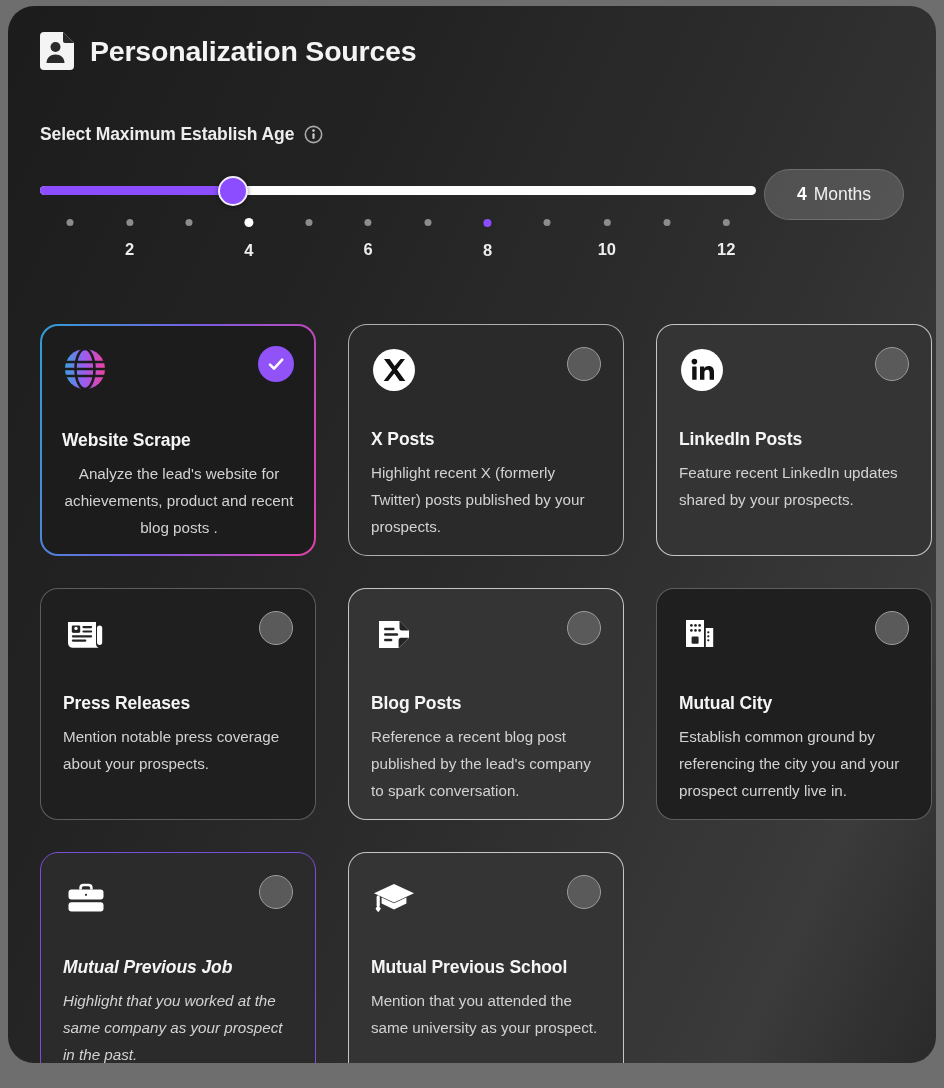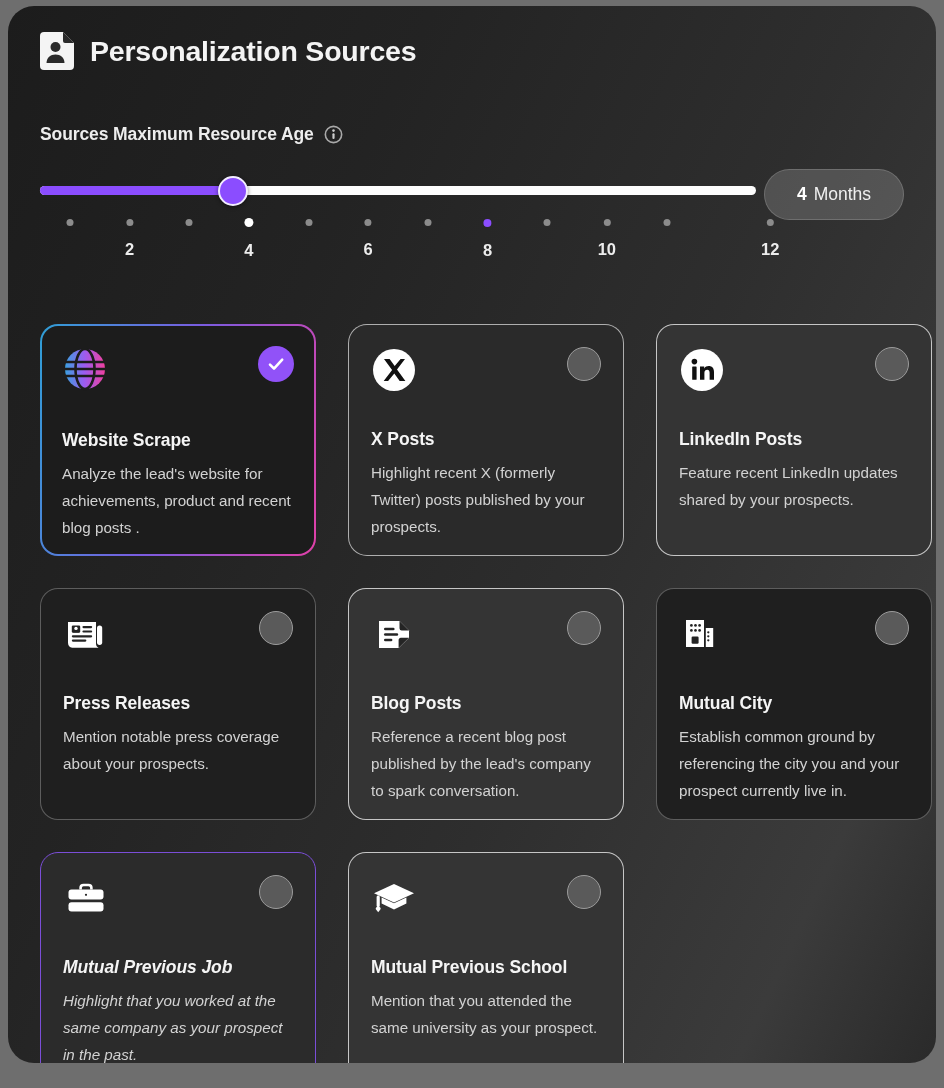--- a/index.html
+++ b/index.html
@@ -223,21 +223,21 @@
 
   .card-desc {
     position: absolute;
     left: 22px;
     right: 18px;
     top: 134px;
     font-size: 15.2px;
     line-height: 27px;
     color: #d2d2d2;
   }
-  .card.selected .card-desc { left: 20px; }
+  .card.selected .card-desc { left: 20px; text-align: center; }
 </style>
 </head>
 <body>
 
 <div class="page-frame">
   <div class="panel">
 
     <div class="header">
       <span>
         <svg class="header-icon" viewBox="0 0 34 38" xmlns="http://www.w3.org/2000/svg">
@@ -245,21 +245,21 @@
           <path fill="#2a2a2a" d="M23 0l11 11H25a2 2 0 0 1-2-2z"></path>
           <circle cx="15.5" cy="15" r="5" fill="#2a2a2a"></circle>
           <path fill="#2a2a2a" d="M6.5 31c0-5.2 4-8.5 9-8.5s9 3.3 9 8.5z"></path>
         </svg>
       </span>
       <span class="header-title">Personalization Sources</span>
     </div>
 
     <div class="slider-block">
       <div class="slider-label-row">
-        <span class="slider-label">Sources Maximum Resource Age</span>
+        <span class="slider-label">Select Maximum Establish Age</span>
         <span>
           <svg class="info-icon" viewBox="0 0 20 20" xmlns="http://www.w3.org/2000/svg">
             <circle cx="10" cy="10" r="8.6" fill="none" stroke="#a9a9a9" stroke-width="1.7"></circle>
             <circle cx="10" cy="5.9" r="1.35" fill="#cdcdcd"></circle>
             <rect x="8.85" y="8.6" width="2.3" height="6.2" rx="1.1" fill="#cdcdcd"></rect>
           </svg>
         </span>
       </div>
 
       <div class="slider-row">
@@ -306,21 +306,21 @@
           <div class="tick" style="left: 70.8333%;">
             <div class="tick-dot"></div>
           </div>
           <div class="tick" style="left: 79.1667%;">
             <div class="tick-dot"></div>
             <div class="tick-label">10</div>
           </div>
           <div class="tick" style="left: 87.5%;">
             <div class="tick-dot"></div>
           </div>
-          <div class="tick" style="left: 95.8333%; margin-left: 44px;">
+          <div class="tick" style="left: 95.8333%;">
             <div class="tick-dot"></div>
             <div class="tick-label">12</div>
           </div>
         </div>
     </div>
 
     <div class="grid" id="grid">
         <div class="card selected">
           <div class="card-top">
             <span>

